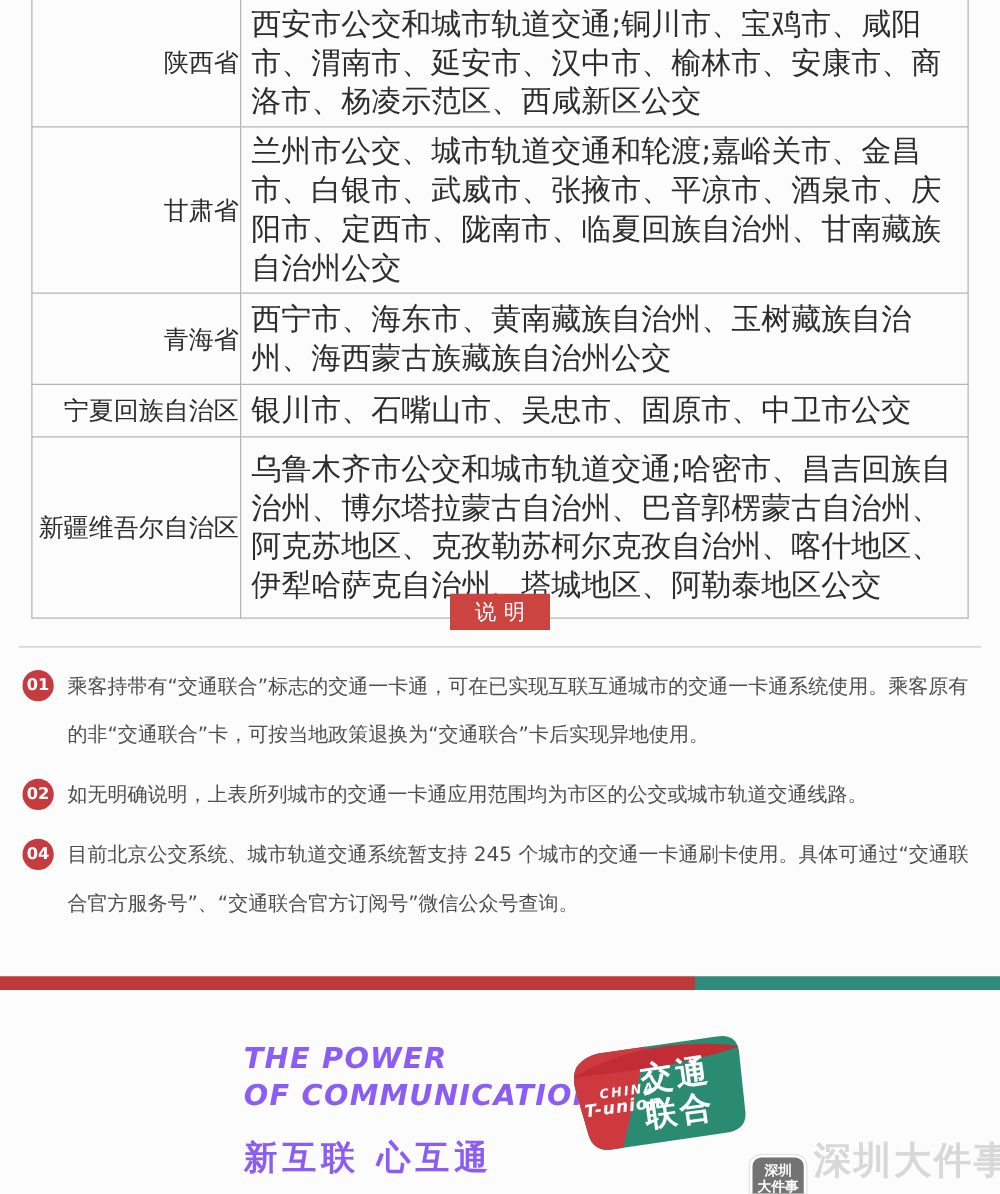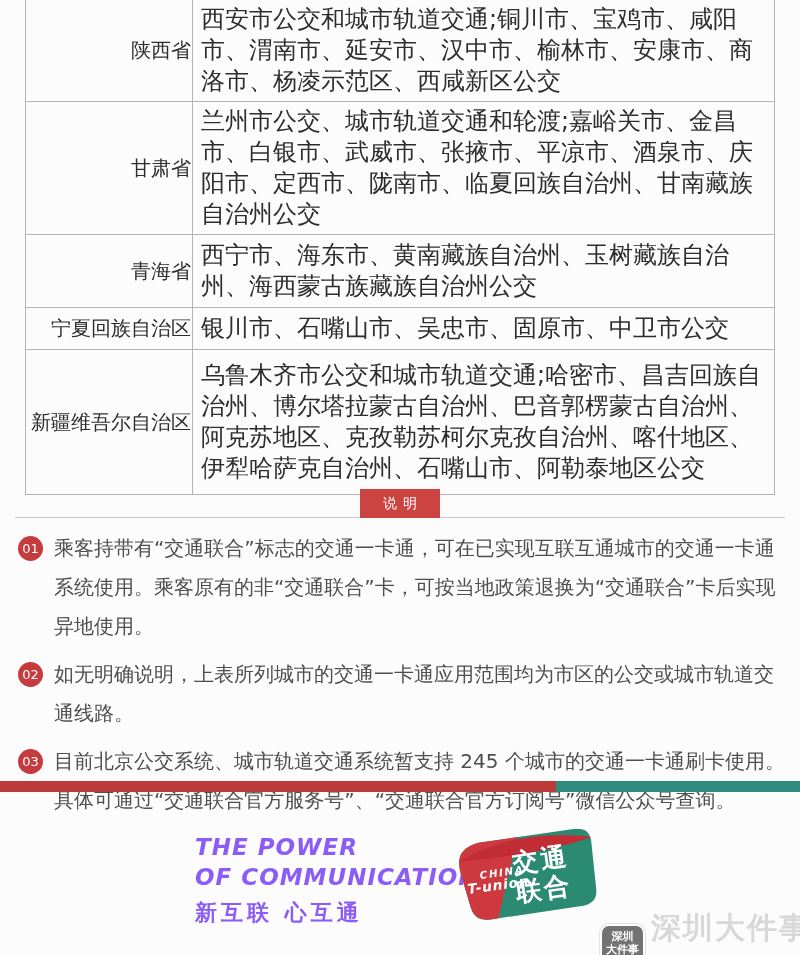--- a/index.html
+++ b/index.html
@@ -27,50 +27,50 @@
   td.cov {
     padding:4px 6px 4px 8px; font-size:24px; line-height:31px; color:#2d2d2d;
   }
 
   
   .notes-rule {
     position:absolute; top:517px; left:15px; right:15px;
     height:1px; background:#c9c9c9;
   }
   .notes-badge {
-    position:absolute; top:489px; left:360px; width:80px; height:29px;
-    background:#cb4440; color:#ffffff; font-size:14px;
+    position:absolute; top:475px; left:360px; width:80px; height:29px;
+    background:#cb4440; color:#ffffff; font-size:17px;
     display:flex; align-items:center; justify-content:center;
     letter-spacing:6px; text-indent:6px;
   }
 
   
   .notes { position:absolute; top:529px; left:16px; width:778px; }
   .note { display:flex; align-items:flex-start; margin-bottom:9px; }
   .note-num {
     flex:none; width:25px; height:25px; margin:7px 11px 0 2px;
     border-radius:50%; background:#c53b3e; color:#fff;
-    font-size:13px; font-weight:normal;
+    font-size:13px; font-weight:bold;
     display:flex; align-items:center; justify-content:center;
   }
-  .note-text { font-size:20px; line-height:39px; color:#4e4e4e; width:736px; }
+  .note-text { font-size:16px; line-height:39px; color:#4e4e4e; width:736px; }
 
   
   .divider { position:absolute; top:781px; left:0; width:800px; height:11px; display:flex; }
   .divider-red  { width:556px; background:#bc3a38; }
   .divider-teal { flex:1; background:#2f8c7c; }
 
   
   .slogan { position:absolute; left:195px; top:832px; color:#8b5cf6; }
   .slogan-en {
     font-size:23px; font-weight:bold; font-style:italic;
     line-height:30px; letter-spacing:1px;
   }
   .slogan-cn {
-    margin-top:6px; font-size:22px; font-weight:bold; letter-spacing:4px;
+    margin-top:16px; font-size:27px; font-weight:bold; letter-spacing:4px;
   }
 
   .tunion-logo { position:absolute; left:453px; top:824px; }
   .tunion-logo text { font-family:"DejaVu Sans","Liberation Sans",sans-serif; }
 
   .app-icon {
     position:absolute; left:600px; top:924px; width:45px; height:52px;
     background:#737373; border:2px solid #ffffff; border-radius:9px;
     box-sizing:border-box; box-shadow:0 0 0 1px #e3e3e3;
   }
@@ -107,39 +107,39 @@
       <tr>
         <td class="prov">青海省</td>
         <td class="cov">西宁市、海东市、黄南藏族自治州、玉树藏族自治州、海西蒙古族藏族自治州公交</td>
       </tr>
       <tr>
         <td class="prov">宁夏回族自治区</td>
         <td class="cov">银川市、石嘴山市、吴忠市、固原市、中卫市公交</td>
       </tr>
       <tr>
         <td class="prov">新疆维吾尔自治区</td>
-        <td class="cov">乌鲁木齐市公交和城市轨道交通;哈密市、昌吉回族自治州、博尔塔拉蒙古自治州、巴音郭楞蒙古自治州、阿克苏地区、克孜勒苏柯尔克孜自治州、喀什地区、伊犁哈萨克自治州、石嘴山市、阿勒泰地区公交</td>
+        <td class="cov">乌鲁木齐市公交和城市轨道交通;哈密市、昌吉回族自治州、博尔塔拉蒙古自治州、巴音郭楞蒙古自治州、阿克苏地区、克孜勒苏柯尔克孜自治州、喀什地区、伊犁哈萨克自治州、塔城地区、阿勒泰地区公交</td>
       </tr>
     </tbody>
   </table>
 
   <div class="notes-rule"></div>
   <div class="notes-badge">说明</div>
 
   <div class="notes">
     <div class="note">
       <div class="note-num">01</div>
       <div class="note-text">乘客持带有“交通联合”标志的交通一卡通，可在已实现互联互通城市的交通一卡通系统使用。乘客原有的非“交通联合”卡，可按当地政策退换为“交通联合”卡后实现异地使用。</div>
     </div>
     <div class="note">
       <div class="note-num">02</div>
       <div class="note-text">如无明确说明，上表所列城市的交通一卡通应用范围均为市区的公交或城市轨道交通线路。</div>
     </div>
     <div class="note">
-      <div class="note-num">03</div>
+      <div class="note-num">04</div>
       <div class="note-text">目前北京公交系统、城市轨道交通系统暂支持 245 个城市的交通一卡通刷卡使用。具体可通过“交通联合官方服务号”、“交通联合官方订阅号”微信公众号查询。</div>
     </div>
   </div>
 
   <div class="divider">
     <div class="divider-red"></div>
     <div class="divider-teal"></div>
   </div>
 
   <div class="slogan">

